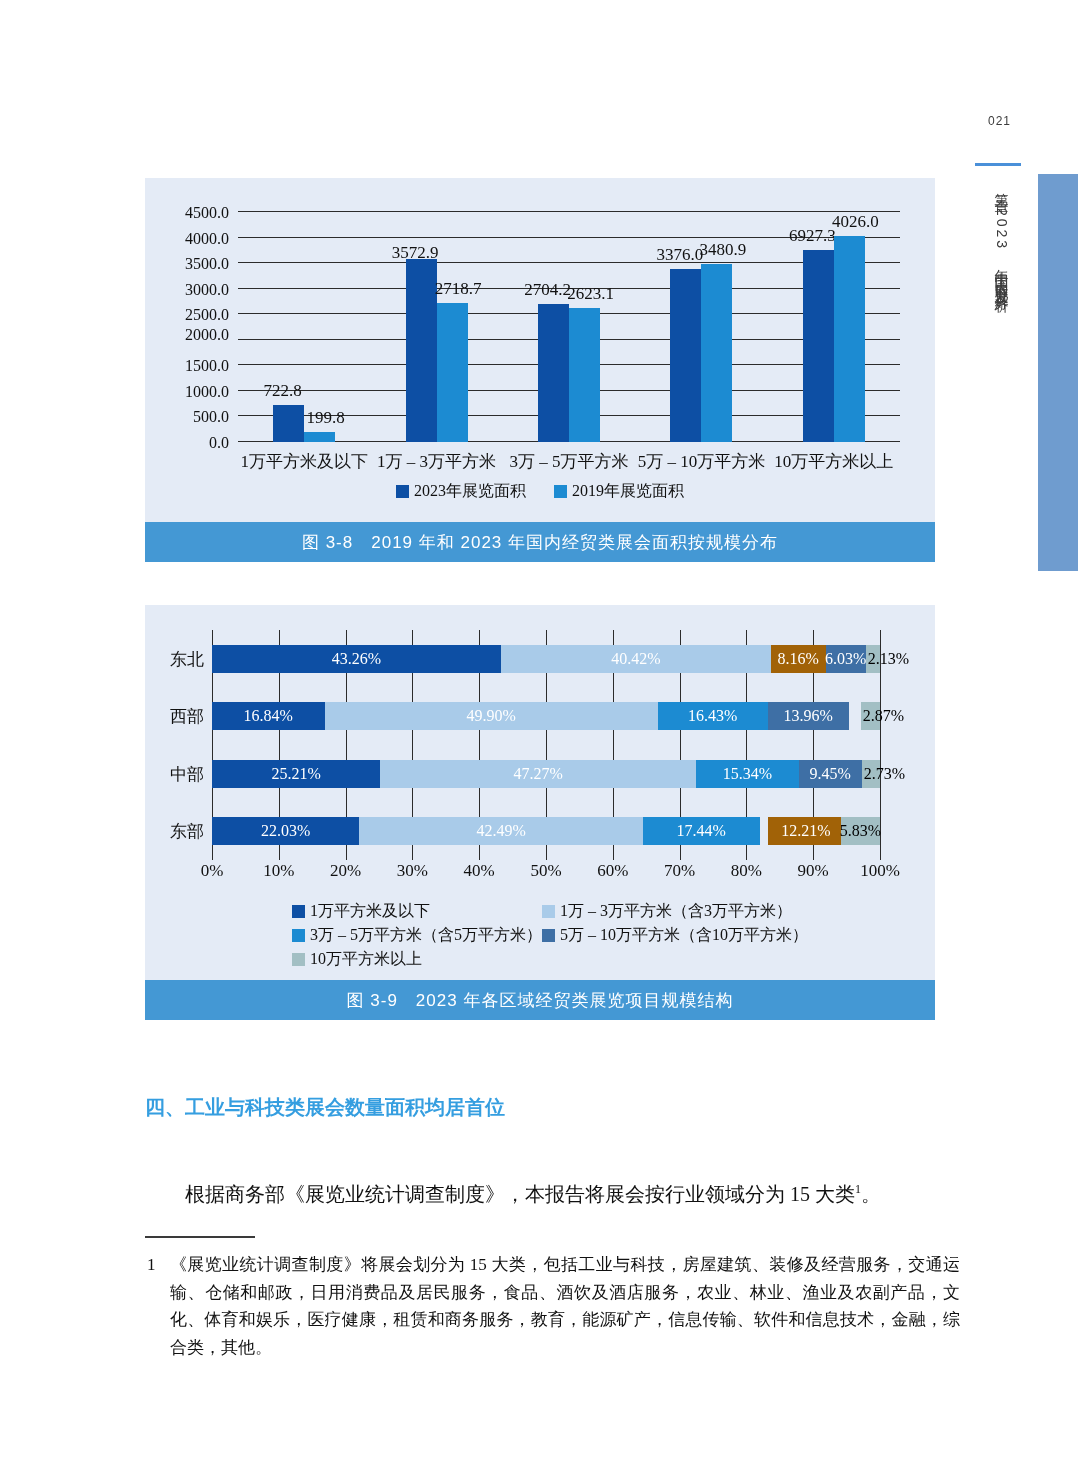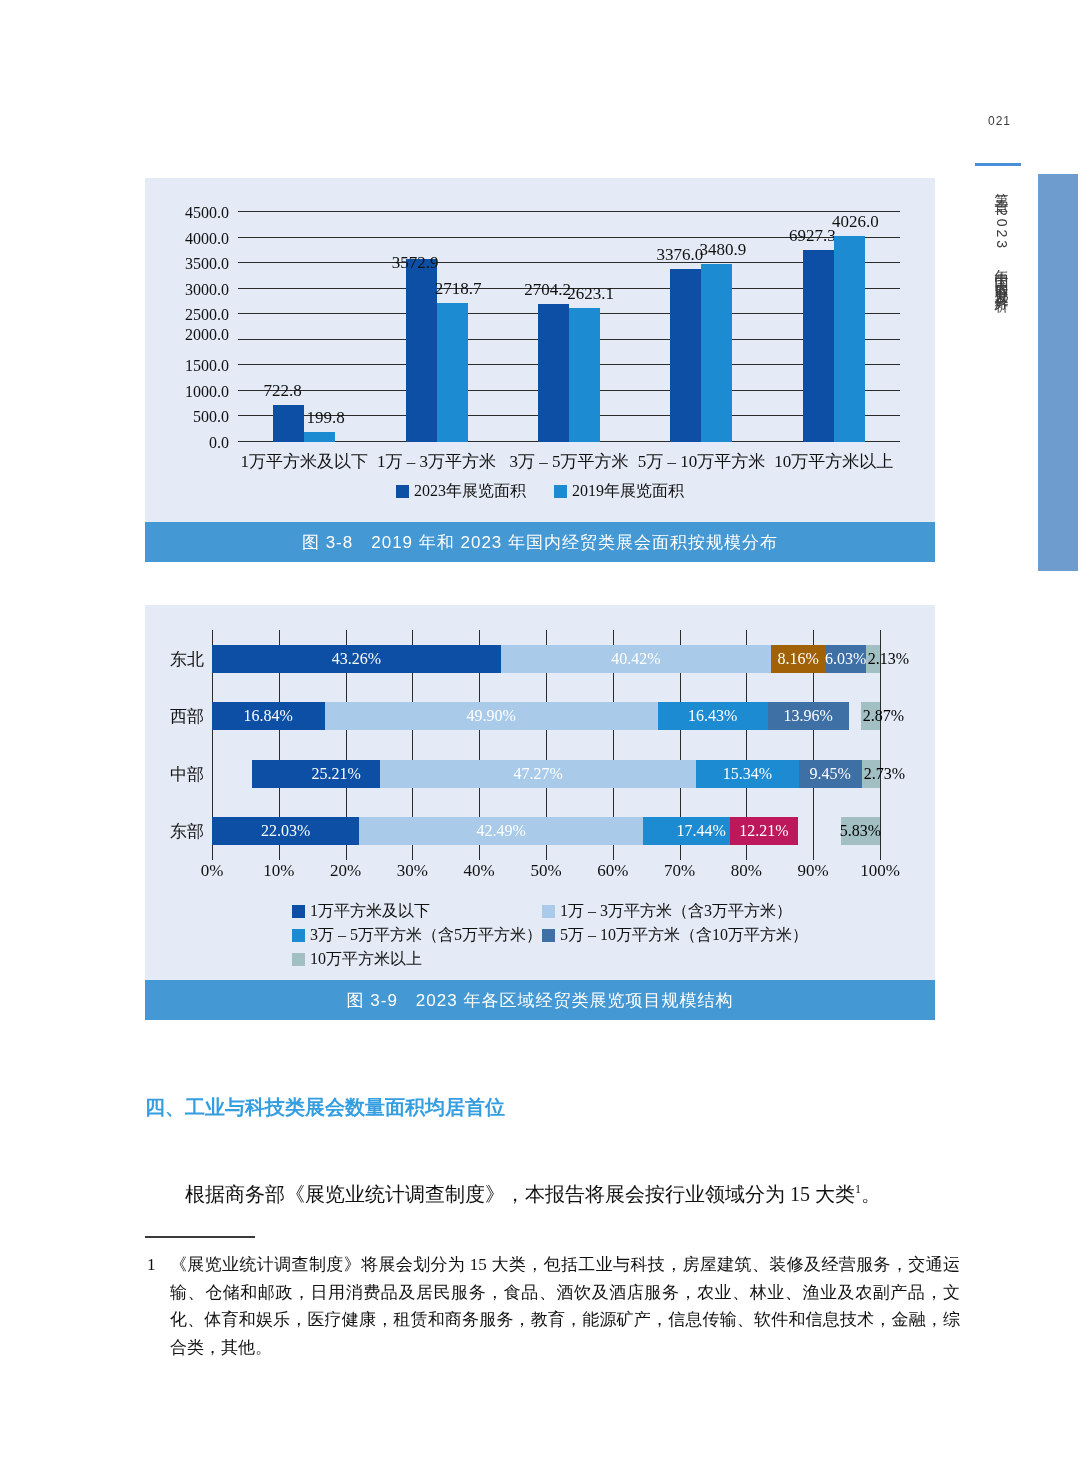--- a/index.html
+++ b/index.html
@@ -87,21 +87,21 @@
         <div class="ytick" style="bottom: 168.9px;">3500.0</div>
         <div class="gridline-h" style="bottom: 204.4px;"></div>
         <div class="ytick" style="bottom: 194.4px;">4000.0</div>
         <div class="gridline-h" style="bottom: 230px;"></div>
         <div class="ytick" style="bottom: 220px;">4500.0</div>
         <div class="bar" style="left: 35.2px; width: 31px; height: 36.9px; background: rgb(13, 79, 164);"></div>
         <div class="bar-label" style="left: 44.7px; bottom: 40.9px;">722.8</div>
         <div class="bar" style="left: 66.2px; width: 31px; height: 10.2px; background: rgb(28, 139, 210);"></div>
         <div class="bar-label" style="left: 87.7px; bottom: 14.2px;">199.8</div>
         <div class="bar" style="left: 167.6px; width: 31px; height: 182.6px; background: rgb(13, 79, 164);"></div>
-        <div class="bar-label" style="left: 177.1px; bottom: 169px;">3572.9</div>
+        <div class="bar-label" style="left: 177.1px; bottom: 179px;">3572.9</div>
         <div class="bar" style="left: 198.6px; width: 31px; height: 139px; background: rgb(28, 139, 210);"></div>
         <div class="bar-label" style="left: 220.1px; bottom: 143px;">2718.7</div>
         <div class="bar" style="left: 300px; width: 31px; height: 138.2px; background: rgb(13, 79, 164);"></div>
         <div class="bar-label" style="left: 309.5px; bottom: 142.2px;">2704.2</div>
         <div class="bar" style="left: 331px; width: 31px; height: 134.1px; background: rgb(28, 139, 210);"></div>
         <div class="bar-label" style="left: 352.5px; bottom: 138.1px;">2623.1</div>
         <div class="bar" style="left: 432.4px; width: 31px; height: 172.6px; background: rgb(13, 79, 164);"></div>
         <div class="bar-label" style="left: 441.9px; bottom: 176.6px;">3376.0</div>
         <div class="bar" style="left: 463.4px; width: 31px; height: 177.9px; background: rgb(28, 139, 210);"></div>
         <div class="bar-label" style="left: 484.9px; bottom: 181.9px;">3480.9</div>
@@ -172,21 +172,21 @@
         </div>
         <div class="seg" style="left: 445.8px; width: 109.8px; top: 72.3px; background: rgb(28, 139, 210);">
           <span class="seg-label">16.43%</span>
         </div>
         <div class="seg" style="left: 555.6px; width: 81px; top: 72.3px; background: rgb(62, 111, 165);">
           <span class="seg-label">13.96%</span>
         </div>
         <div class="seg" style="left: 648.8px; width: 19.2px; top: 72.3px; background: rgb(162, 191, 196);">
           <span class="seg-label tight" style="color: rgb(0, 0, 0);">2.87%</span>
         </div>
-        <div class="seg" style="left: 0px; width: 168.4px; top: 129.8px; background: rgb(13, 79, 164); margin-left: 40px;">
+        <div class="seg" style="left: 0px; width: 168.4px; top: 129.8px; background: rgb(13, 79, 164);">
           <span class="seg-label">25.21%</span>
         </div>
         <div class="seg" style="left: 168.4px; width: 315.8px; top: 129.8px; background: rgb(169, 203, 233);">
           <span class="seg-label">47.27%</span>
         </div>
         <div class="seg" style="left: 484.2px; width: 102.5px; top: 129.8px; background: rgb(28, 139, 210);">
           <span class="seg-label">15.34%</span>
         </div>
         <div class="seg" style="left: 586.6px; width: 63.1px; top: 129.8px; background: rgb(62, 111, 165);">
           <span class="seg-label">9.45%</span>
@@ -196,21 +196,21 @@
         </div>
         <div class="seg" style="left: 0px; width: 147.2px; top: 187.3px; background: rgb(13, 79, 164);">
           <span class="seg-label">22.03%</span>
         </div>
         <div class="seg" style="left: 147.2px; width: 283.8px; top: 187.3px; background: rgb(169, 203, 233);">
           <span class="seg-label">42.49%</span>
         </div>
         <div class="seg" style="left: 431px; width: 116.5px; top: 187.3px; background: rgb(28, 139, 210);">
           <span class="seg-label">17.44%</span>
         </div>
-        <div class="seg" style="left: 518px; width: 68px; top: 187.3px; background: #be185d;">
+        <div class="seg" style="left: 556px; width: 76px; top: 187.3px; background: #a16207;">
           <span class="seg-label">12.21%</span>
         </div>
         <div class="seg" style="left: 629.1px; width: 38.9px; top: 187.3px; background: rgb(162, 191, 196);">
           <span class="seg-label" style="color: rgb(0, 0, 0);">5.83%</span>
         </div>
       </div>
     <div class="xticks2">
         <div class="xtick" style="left: 0px;">0%</div>
         <div class="xtick" style="left: 66.8px;">10%</div>
         <div class="xtick" style="left: 133.6px;">20%</div>

